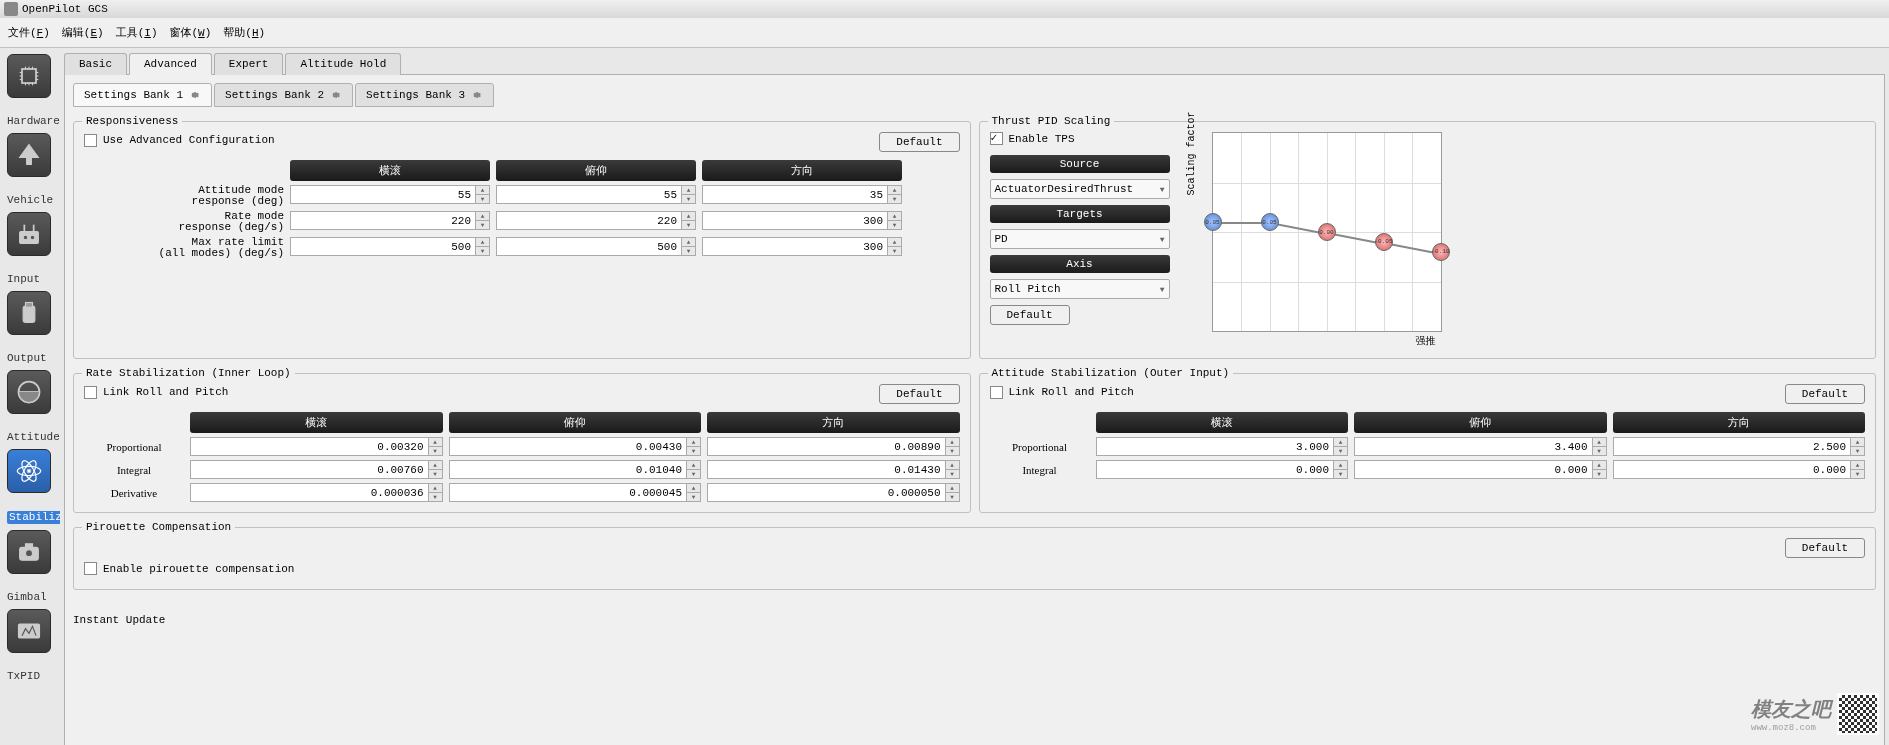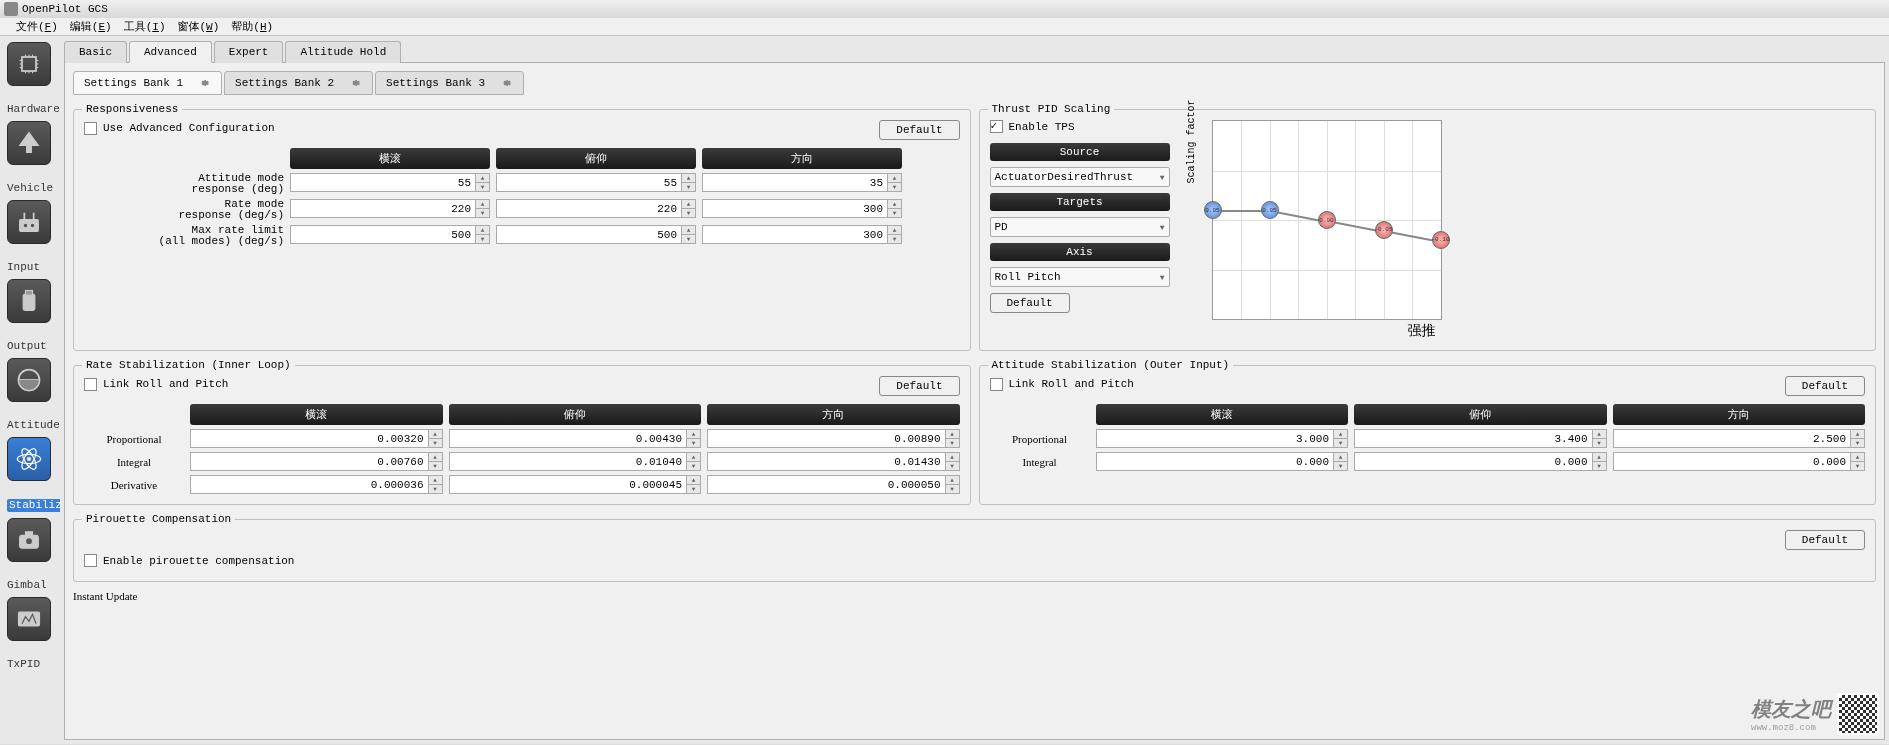--- a/index.html
+++ b/index.html
@@ -1,40 +1,40 @@
 <!DOCTYPE html>
 <html><head>
 <meta charset="utf-8">
 <style>
 *{box-sizing:border-box;margin:0;padding:0;font-family:"SimSun","Courier New",monospace;font-size:11px}
 body{background:#dcdcdc;width:1889px;height:745px;overflow:hidden;position:relative}
 .titlebar{height:18px;background:linear-gradient(#f0f0f0,#d8d8d8);display:flex;align-items:center;padding:0 4px;width:100%}
 .titlebar-icon{width:14px;height:14px;background:#888;margin-right:4px;border-radius:2px}
 .titlebar-text{flex:1}
-.menubar{height:18px;background:#f0f0f0;display:flex;align-items:center;padding:0 16px;gap:12px;border-bottom:1px solid #c0c0c0}
+.menubar{height:30px;background:#f0f0f0;display:flex;align-items:center;padding:0 8px;gap:12px;border-bottom:1px solid #c0c0c0}
 .menubar span{cursor:default}
 .menubar u{text-decoration:underline}
 
 .main{display:flex;height:708px}
 .sidebar{width:60px;background:#e8e8e8;display:flex;flex-direction:column;align-items:center;padding-top:4px;gap:2px}
 .side-btn{width:46px;display:flex;flex-direction:column;align-items:flex-start;gap:18px;padding:2px 0}
 .side-icon{width:44px;height:44px;background:linear-gradient(#5a5a5a,#3a3a3a);border-radius:6px;display:flex;align-items:center;justify-content:center;border:1px solid #2a2a2a}
 .side-icon svg{width:28px;height:28px;fill:#ccc;stroke:#ccc}
 .side-label{color:#333;text-align:center;line-height:11px}
 .side-btn.active .side-label{background:#3a7fd8;color:#fff;padding:1px 2px;border-radius:2px}
 .side-btn.active .side-icon{background:linear-gradient(#3a7fd8,#2a5fa8)}
 
 .content{flex:1;background:#e8e8e8;padding:4px;display:flex;flex-direction:column}
 .tabs{display:flex;gap:0}
 .tab{padding:4px 14px;background:#e0e0e0;border:1px solid #b0b0b0;border-bottom:none;cursor:default;position:relative;top:1px;border-radius:3px 3px 0 0;margin-right:2px}
 .tab.active{background:#f0f0f0;border-bottom:1px solid #f0f0f0;z-index:2}
 .tab-content{background:#f0f0f0;border:1px solid #b0b0b0;padding:8px;flex:1;overflow:auto}
 
 .subtabs{display:flex;gap:2px;margin-bottom:8px}
-.subtab{padding:4px 10px;background:#e0e0e0;border:1px solid #b0b0b0;border-radius:3px 3px 0 0;cursor:default;display:flex;align-items:center;gap:14px}
+.subtab{padding:4px 10px;background:#e0e0e0;border:1px solid #b0b0b0;border-radius:3px 3px 0 0;cursor:default;display:flex;align-items:center;gap:4px}
 .subtab.active{background:#f8f8f8}
 .gear-icon{width:14px;height:14px;display:inline-block}
 .gear-icon svg{width:14px;height:14px;fill:#888}
 
 .groups{display:grid;grid-template-columns:1fr 1fr;gap:8px}
 .group{border:1px solid #c0c0c0;border-radius:3px;padding:10px;position:relative;margin-top:6px}
 .group-title{position:absolute;top:-7px;left:8px;background:#f0f0f0;padding:0 4px;font-family:"Courier New",monospace}
 .group.wide{grid-column:span 2}
 
 .row{display:flex;align-items:center;gap:6px;margin-bottom:4px}
@@ -51,35 +51,35 @@
 .spinner-btns div{flex:1;background:#e8e8e8;display:flex;align-items:center;justify-content:center;font-size:6px;color:#666;cursor:default}
 .spinner-btns div:first-child{border-bottom:1px solid #aaa}
 
 .thrust-content{display:flex;gap:12px}
 .thrust-left{width:180px;display:flex;flex-direction:column;gap:6px}
 .dropdown{border:1px solid #aaa;background:#f8f8f8;height:20px;display:flex;align-items:center;padding:0 4px;position:relative;border-radius:2px}
 .dropdown::after{content:"▼";position:absolute;right:4px;font-size:8px;color:#666}
 .thrust-right{flex:1;position:relative}
 .chart{width:230px;height:200px;border:1px solid #999;background:#fff;position:relative;margin-left:30px}
 .chart-ylabel{position:absolute;left:-22px;top:50%;transform:rotate(-90deg) translateX(50%);transform-origin:left;font-size:10px;white-space:nowrap}
-.chart-xlabel{text-align:right;font-size:14px;margin-top:2px;padding-right:6px;width:260px}
+.chart-xlabel{text-align:right;font-size:10px;margin-top:2px;padding-right:6px;width:260px}
 .grid-line{position:absolute;background:#ddd}
 .chart-point{position:absolute;width:18px;height:18px;border-radius:50%;border:1px solid #666;transform:translate(-50%,-50%);display:flex;align-items:center;justify-content:center;font-size:6px;color:#333}
 .chart-line{position:absolute;height:1.5px;background:#888;transform-origin:left center}
 
 .stab-grid{display:grid;grid-template-columns:100px 1fr 1fr 1fr;gap:4px 6px;margin-top:8px}
 .stab-label{text-align:center;align-self:center;font-family:Liberation Serif, serif}
 .row-top{display:flex;justify-content:space-between;align-items:center;margin-bottom:4px}
 
 .watermark{position:absolute;right:10px;bottom:10px;display:flex;align-items:center;gap:6px;opacity:.8}
 .watermark-logo{font-size:20px;font-weight:bold;color:#666;font-style:italic}
 .watermark-sub{font-size:9px;color:#888}
 .qr{width:42px;height:42px;background:repeating-conic-gradient(#000 0 25%,#fff 0 50%) 0 0/6px 6px;border:2px solid #fff}
 
-.instant{margin-top:8px;font-family:Liberation Serif, serif}
+.instant{margin-top:24px;font-family:Liberation Mono, monospace}
 </style>
 </head>
 <body>
 
 <div class="titlebar">
   <span class="titlebar-icon"></span>
   <span class="titlebar-text">OpenPilot GCS</span>
 </div>
 
 <div class="menubar">

